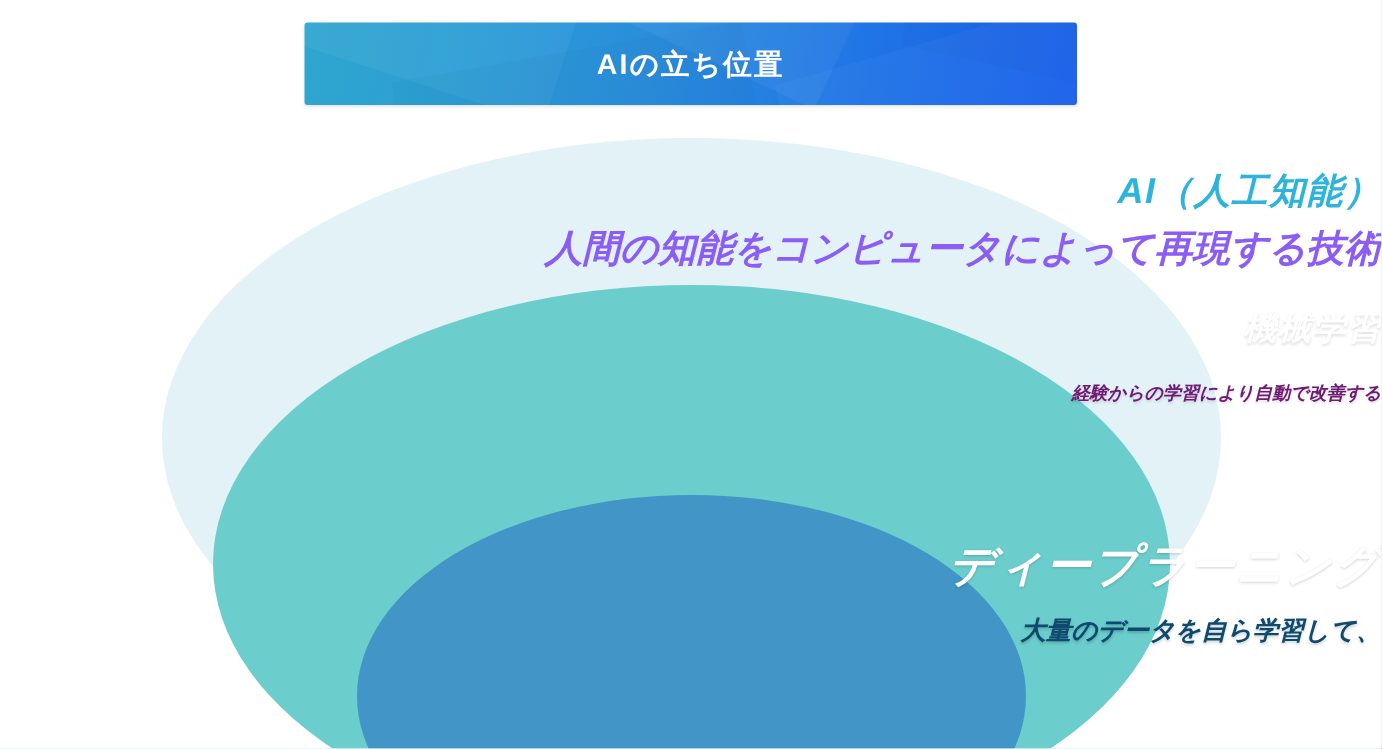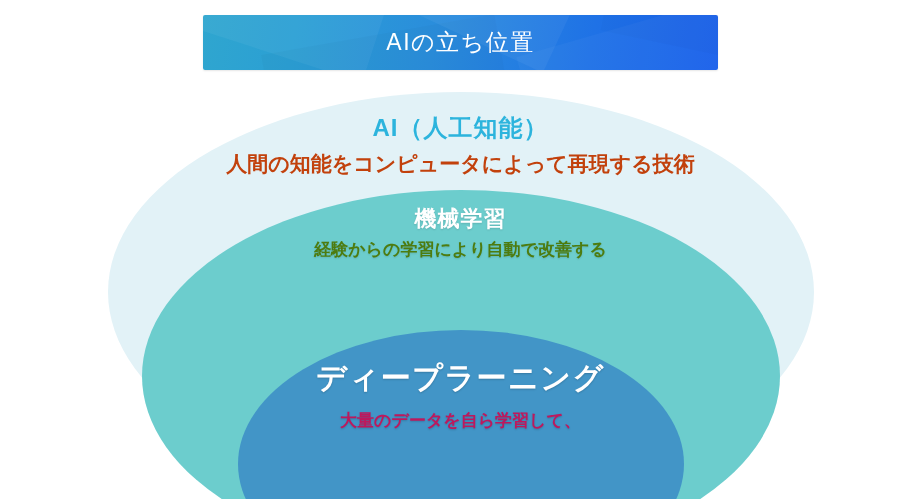--- a/index.html
+++ b/index.html
@@ -53,22 +53,22 @@
   .f1 { left:-4%;  top:-60%; width:38%; height:130%; transform: rotate(18deg); }
   .f2 { left:12%;  top:35%;  width:46%; height:120%; transform: rotate(-10deg); background: rgba(0,0,0,0.07) !important; }
   .f3 { left:40%;  top:-70%; width:30%; height:120%; transform: rotate(25deg); }
   .f4 { left:62%;  top:20%;  width:42%; height:130%; transform: rotate(-16deg); background: rgba(255,255,255,0.10) !important; }
   .f5 { left:78%;  top:-50%; width:34%; height:110%; transform: rotate(12deg); background: rgba(0,0,0,0.05) !important; }
 
   #title-text {
     position: relative;
     z-index: 2;
     color: #ffffff;
-    font-size: 23px;
-    font-weight: normal;
+    font-size: 19px;
+    font-weight: bold;
     letter-spacing: 1.5px;
     white-space: nowrap;
   }
 
   
   #venn {
     position: absolute;
     left: 0;
     top: 72px;
     width: 921px;
@@ -96,70 +96,71 @@
     left: 238px;
     top: 258px;
     width: 446px;
     height: 268px;
     background: #4295c7;
   }
 
   .layer-text {
     position: absolute;
     width: 100%;
-    text-align: center;
+    text-align: right;
     line-height: 1.32;
     white-space: nowrap;
+    font-style: italic;
   }
   .layer-title {
     font-weight: bold;
     letter-spacing: 1px;
   }
   .layer-sub {
     font-weight: bold;
   }
 
   
   #ai-text { top: 40px; }
   #ai-text .layer-title {
     font-size: 24px;
     color: #2cb4dd;
     margin-bottom: 6px;
   }
   #ai-text .layer-sub {
-    font-size: 21px;
-    color: #c2410c;
+    font-size: 25px;
+    color: #8b5cf6;
   }
 
   
   #ml-text { top: 132px; }
   #ml-text .layer-title {
     font-size: 22px;
     color: #ffffff;
-    margin-bottom: 6px;
+    margin-bottom: 22px;
     text-shadow: 0 1px 2px rgba(0,0,0,0.13);
   }
   #ml-text .layer-sub {
-    font-size: 17px;
-    color: #4d7c0f;
+    font-size: 12px;
+    color: #701a75;
     text-shadow: 0 1px 2px rgba(0,0,0,0.13);
   }
 
   
   #dl-text { top: 286px; }
   #dl-text .layer-title {
     font-size: 30px;
     color: #ffffff;
     margin-bottom: 12px;
     letter-spacing: 1.5px;
     text-shadow: 0 1px 2px rgba(0,0,0,0.18);
   }
   #dl-text .layer-sub {
     font-size: 17px;
-    color: #be185d;
+    color: #0c4a6e;
     text-shadow: 0 1px 2px rgba(0,0,0,0.18);
   }
   .sub-line { display: block; }
 </style>
 </head>
 <body>
 
 <div id="canvas">
 
   <div id="title-banner">

